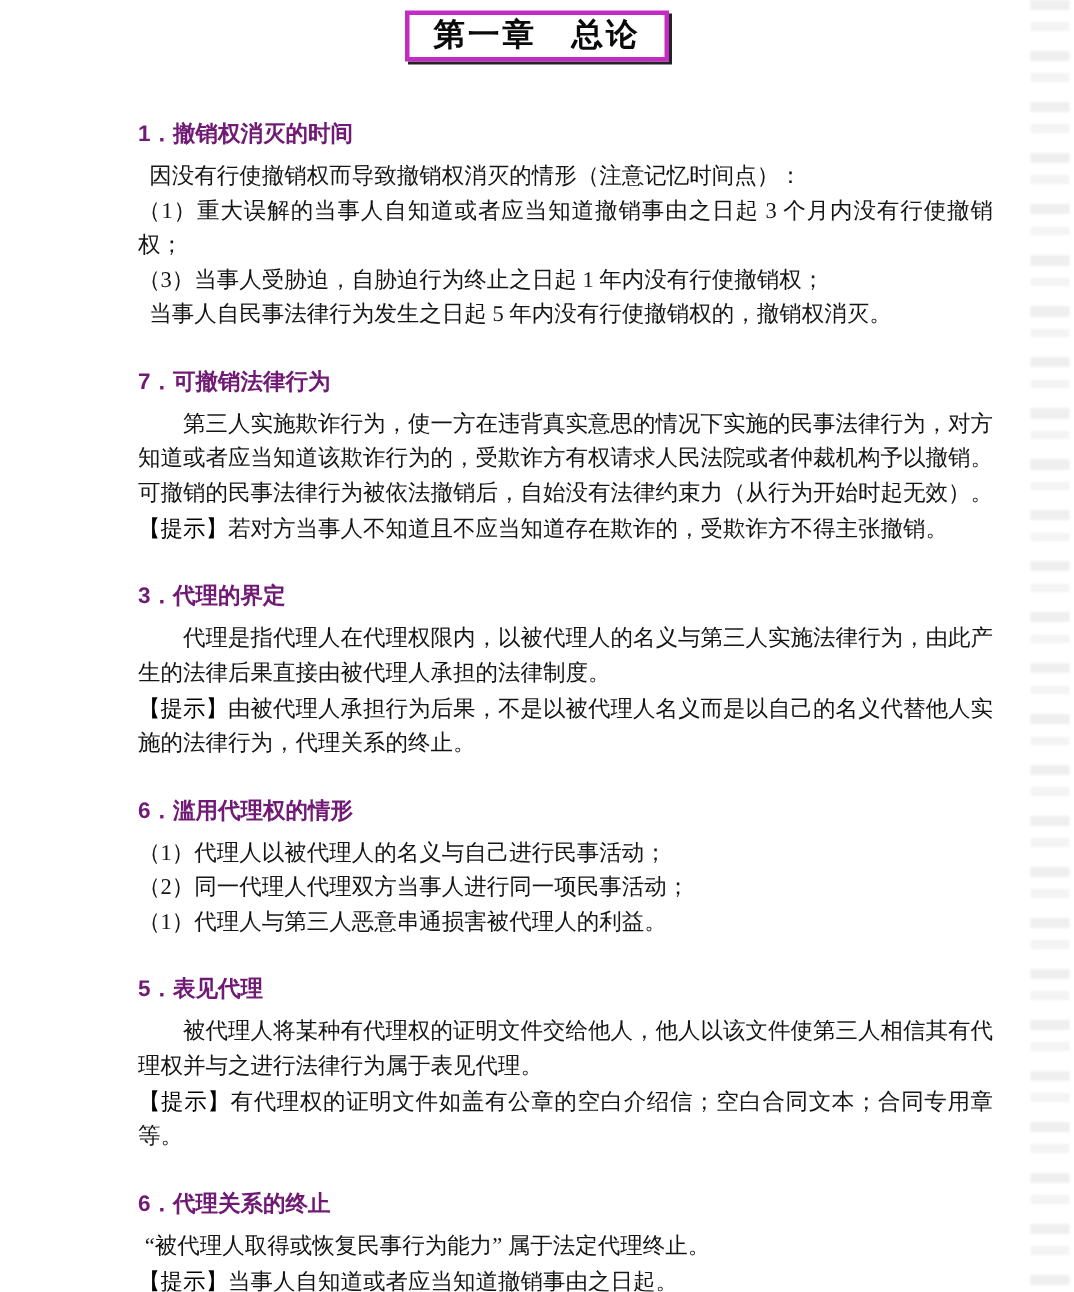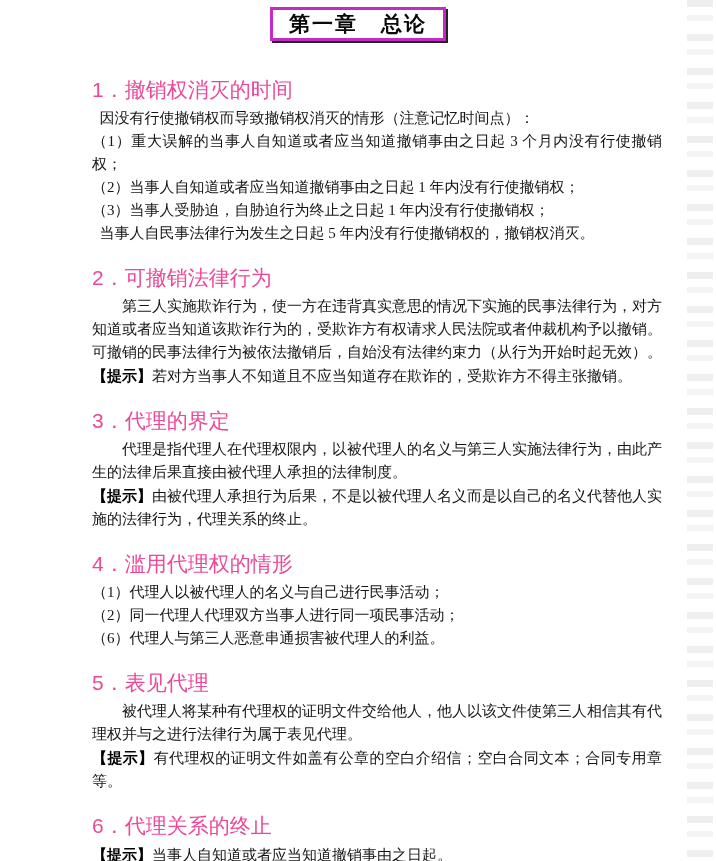--- a/index.html
+++ b/index.html
@@ -30,36 +30,36 @@
   }
 
   
   .content {
     padding: 38px 54px 0 92px;
   }
   .sec { margin: 0; }
   .sec-heading {
     margin: 22px 0 7px 0;
     font-family: "Liberation Sans", sans-serif;
-    font-weight: normal;
-    font-size: 21px;
+    font-weight: bold;
+    font-size: 15px;
     line-height: 21px;
-    color: #ec4899;
+    color: #701a75;
   }
   .sec:first-child .sec-heading { margin-top: 0; }
   .line, .para, .tip {
     margin: 0;
     font-size: 15px;
     line-height: 23px;
     text-align: justify;
   }
   .sm-indent { text-indent: 0.5em; }
   .para { text-indent: 2em; }
   .para.no-indent { text-indent: 0.3em; }
-  .tip-label { font-family: "Liberation Sans", sans-serif; font-weight: bold; color: #000; }
+  .tip-label { font-family: "Liberation Sans", sans-serif; font-weight: normal; color: #000; }
 
   
   .bleed {
     position: absolute;
     top: 0; right: 3px; bottom: 0;
     width: 26px;
     background: repeating-linear-gradient(
       to bottom,
       rgba(110,110,110,0.20) 0 7px,
       rgba(110,110,110,0.00) 7px 15px,
@@ -79,51 +79,51 @@
   <header class="title-row">
     <h1 class="title-box" style="border-color: rgb(196, 42, 196); box-shadow: rgb(35, 35, 35) 2px 2px 0px;">第一章　总论</h1>
   </header>
 
   <main class="content">
 
     <section class="sec">
       <h2 class="sec-heading">1．撤销权消灭的时间</h2>
       <p class="line sm-indent">因没有行使撤销权而导致撤销权消灭的情形（注意记忆时间点）：</p>
       <p class="line">（1）重大误解的当事人自知道或者应当知道撤销事由之日起 3 个月内没有行使撤销权；</p>
-      <p class="line">（2）当事人自知道或者应当知道撤销事由之日起 1 年内没有行使撤销权；</p>
       <p class="line">（3）当事人受胁迫，自胁迫行为终止之日起 1 年内没有行使撤销权；</p>
       <p class="line sm-indent">当事人自民事法律行为发生之日起 5 年内没有行使撤销权的，撤销权消灭。</p>
     </section>
 
     <section class="sec">
-      <h2 class="sec-heading">2．可撤销法律行为</h2>
+      <h2 class="sec-heading">7．可撤销法律行为</h2>
       <p class="para">第三人实施欺诈行为，使一方在违背真实意思的情况下实施的民事法律行为，对方知道或者应当知道该欺诈行为的，受欺诈方有权请求人民法院或者仲裁机构予以撤销。可撤销的民事法律行为被依法撤销后，自始没有法律约束力（从行为开始时起无效）。</p>
       <p class="tip"><span class="tip-label">【提示】</span><span>若对方当事人不知道且不应当知道存在欺诈的，受欺诈方不得主张撤销。</span></p>
     </section>
 
     <section class="sec">
       <h2 class="sec-heading">3．代理的界定</h2>
       <p class="para">代理是指代理人在代理权限内，以被代理人的名义与第三人实施法律行为，由此产生的法律后果直接由被代理人承担的法律制度。</p>
       <p class="tip"><span class="tip-label">【提示】</span><span>由被代理人承担行为后果，不是以被代理人名义而是以自己的名义代替他人实施的法律行为，代理关系的终止。</span></p>
     </section>
 
     <section class="sec">
-      <h2 class="sec-heading">4．滥用代理权的情形</h2>
+      <h2 class="sec-heading">6．滥用代理权的情形</h2>
       <p class="line">（1）代理人以被代理人的名义与自己进行民事活动；</p>
       <p class="line">（2）同一代理人代理双方当事人进行同一项民事活动；</p>
-      <p class="line">（6）代理人与第三人恶意串通损害被代理人的利益。</p>
+      <p class="line">（1）代理人与第三人恶意串通损害被代理人的利益。</p>
     </section>
 
     <section class="sec">
       <h2 class="sec-heading">5．表见代理</h2>
       <p class="para">被代理人将某种有代理权的证明文件交给他人，他人以该文件使第三人相信其有代理权并与之进行法律行为属于表见代理。</p>
       <p class="tip"><span class="tip-label">【提示】</span><span>有代理权的证明文件如盖有公章的空白介绍信；空白合同文本；合同专用章等。</span></p>
     </section>
 
     <section class="sec">
       <h2 class="sec-heading">6．代理关系的终止</h2>
+      <p class="para no-indent">“被代理人取得或恢复民事行为能力” 属于法定代理终止。</p>
       <p class="tip"><span class="tip-label">【提示】</span><span>当事人自知道或者应当知道撤销事由之日起。</span></p>
     </section>
 
   </main>
 
   <div class="bleed"></div>
 </div>
 
 </body></html>

